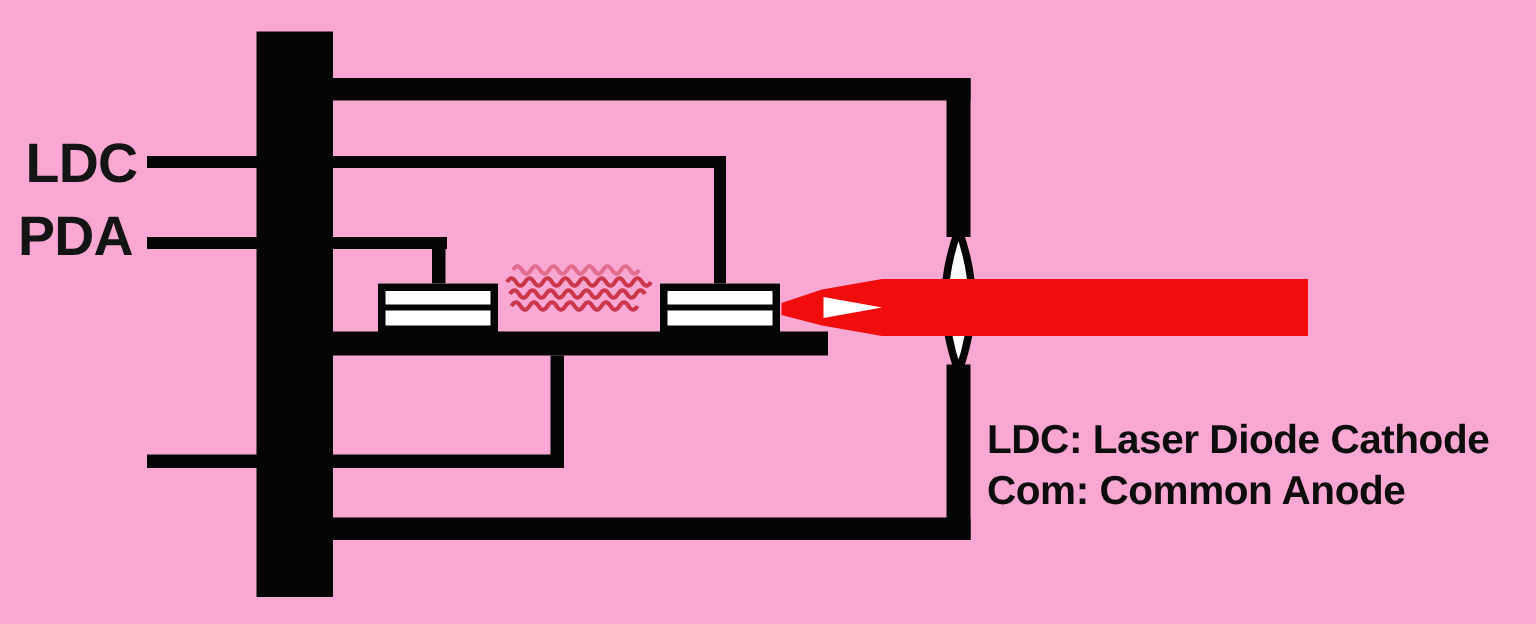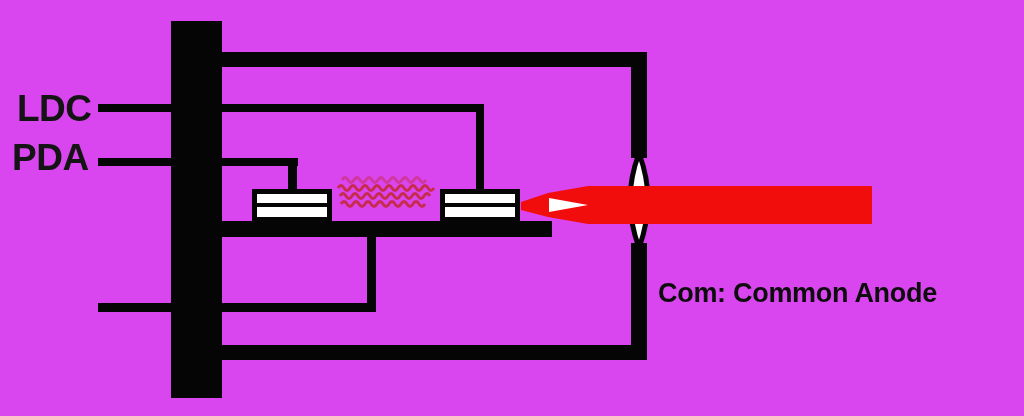--- a/index.html
+++ b/index.html
@@ -1,20 +1,20 @@
 <!DOCTYPE html>
 <html><head>
 <meta charset="utf-8">
 <style>
   html, body { margin: 0; padding: 0; background: #ffffff; }
   #stage {
     position: relative;
     width: 1024px;
     height: 416px;
-    background: #d946ef;
+    background: #f9a8d4;
     overflow: hidden;
     font-family: "Liberation Sans", sans-serif;
   }
   .blk { position: absolute; background: #050505; }
   .chip {
     position: absolute;
     box-sizing: border-box;
     background: #ffffff;
     border: 5px solid #050505;
   }
@@ -87,16 +87,17 @@
     <g>
       <polygon points="521,202 548,193 588,186 872,186 872,224 588,224 548,217 521,210" fill="#f20d0d"></polygon>
       <polygon points="549,198 588,205 549,212" fill="#ffffff"></polygon>
     </g>
   </svg>
 
   <div class="lead-label" style="left:17px; top:90px;">LDC</div>
   <div class="lead-label" style="left:12px; top:139px;">PDA</div>
 
   <div id="legend">
+    <div>LDC: Laser Diode Cathode</div>
     <div>Com: Common Anode</div>
   </div>
 
 </div>
 
 </body></html>

